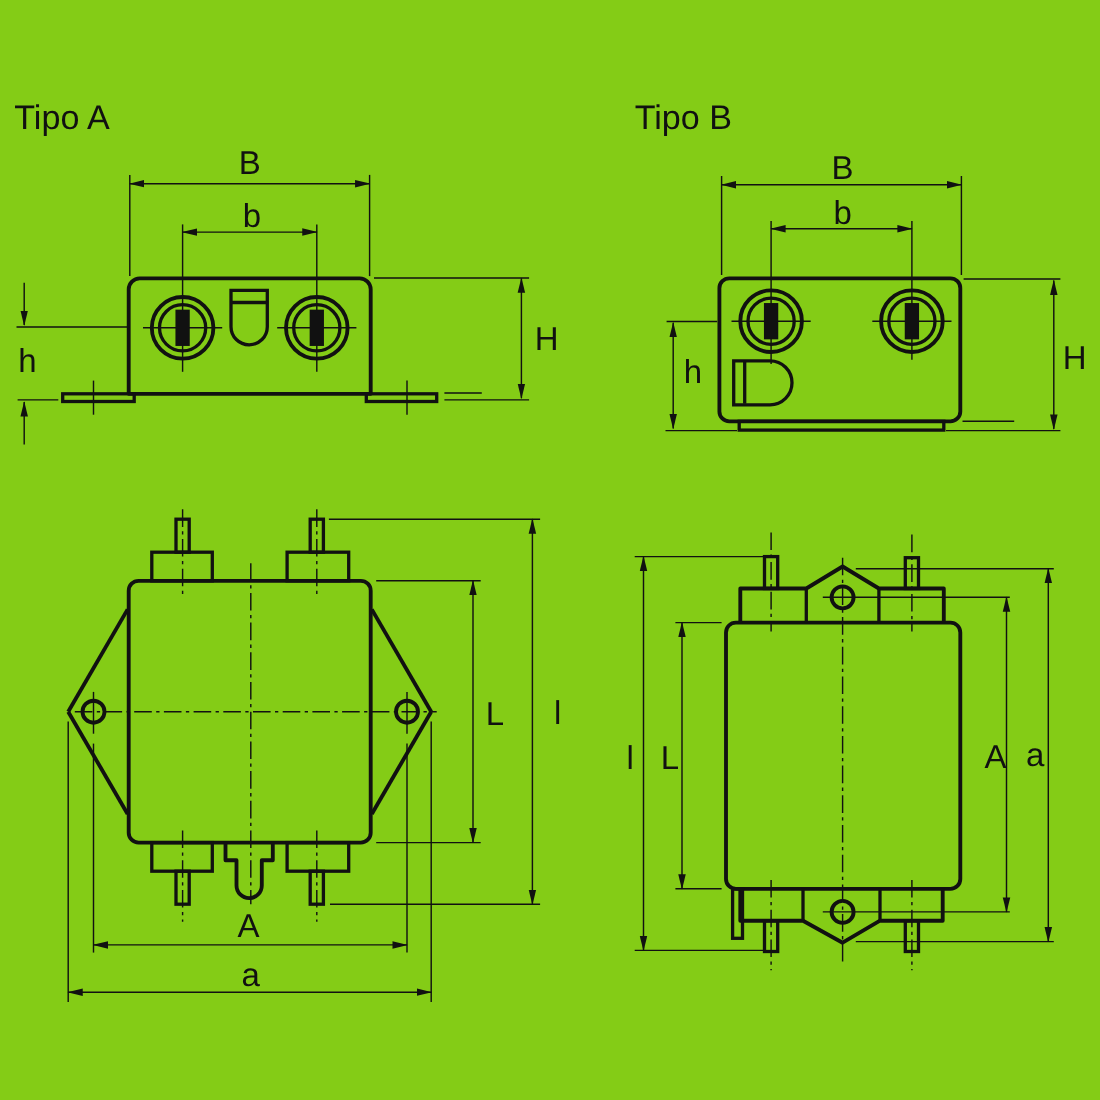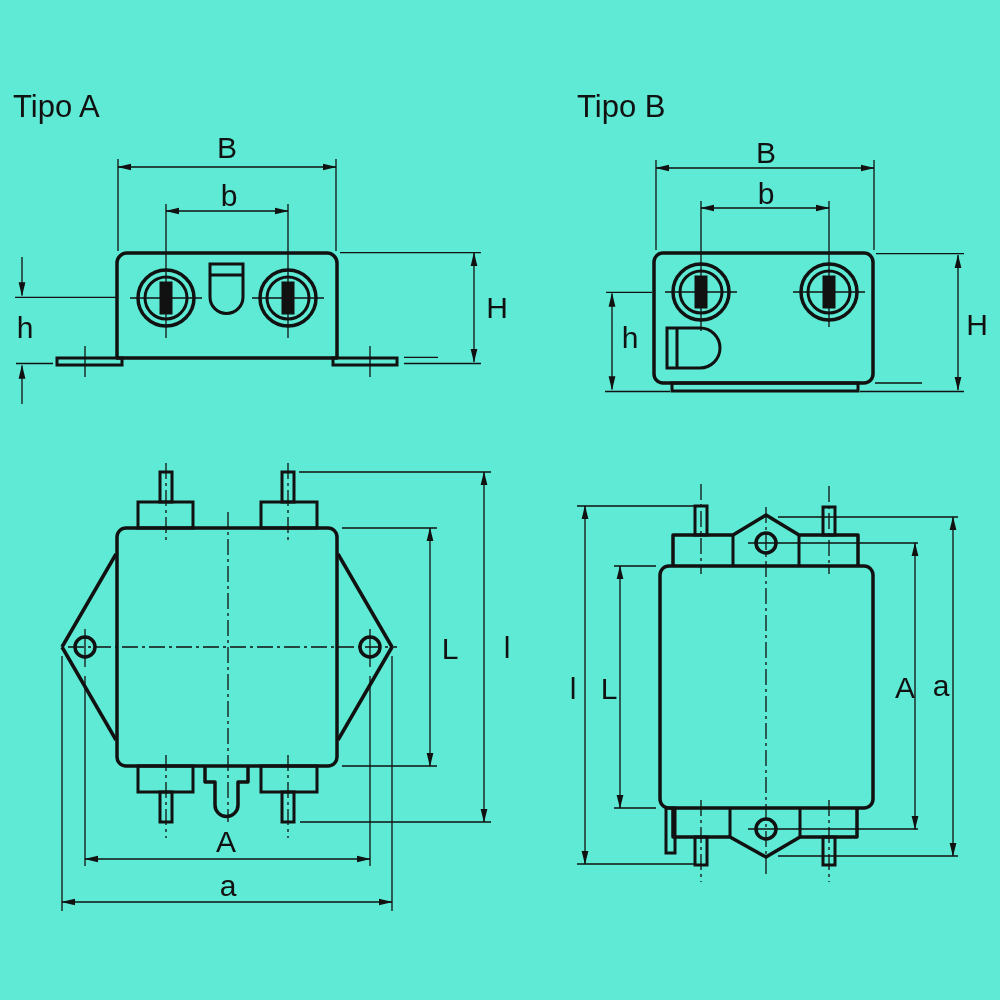--- a/index.html
+++ b/index.html
@@ -1,16 +1,16 @@
 <!DOCTYPE html>
 <html><head>
 <meta charset="utf-8">
 <style>
   html,body{margin:0;padding:0;background:#ffffff;}
-  .canvas{position:relative;width:1000px;height:1000px;background:#5eead4;overflow:hidden;}
+  .canvas{position:relative;width:1000px;height:1000px;background:#84cc16;overflow:hidden;}
   svg{display:block;}
   .outline{fill:none;stroke:#111;stroke-width:3.5;stroke-linejoin:round;stroke-linecap:butt;}
   .mid{fill:none;stroke:#111;stroke-width:3;stroke-linejoin:miter;}
   .thin{fill:none;stroke:#111;stroke-width:1.3;}
   .cl{fill:none;stroke:#111;stroke-width:1.3;stroke-dasharray:16 4 3 4;}
   .slot{fill:#111;stroke:none;}
   .lbl{font-family:"Liberation Sans",sans-serif;font-size:30px;fill:#111;}
   .title{font-family:"Liberation Sans",sans-serif;font-size:31px;fill:#111;}
   .mid-lbl{text-anchor:middle;}
 </style>

